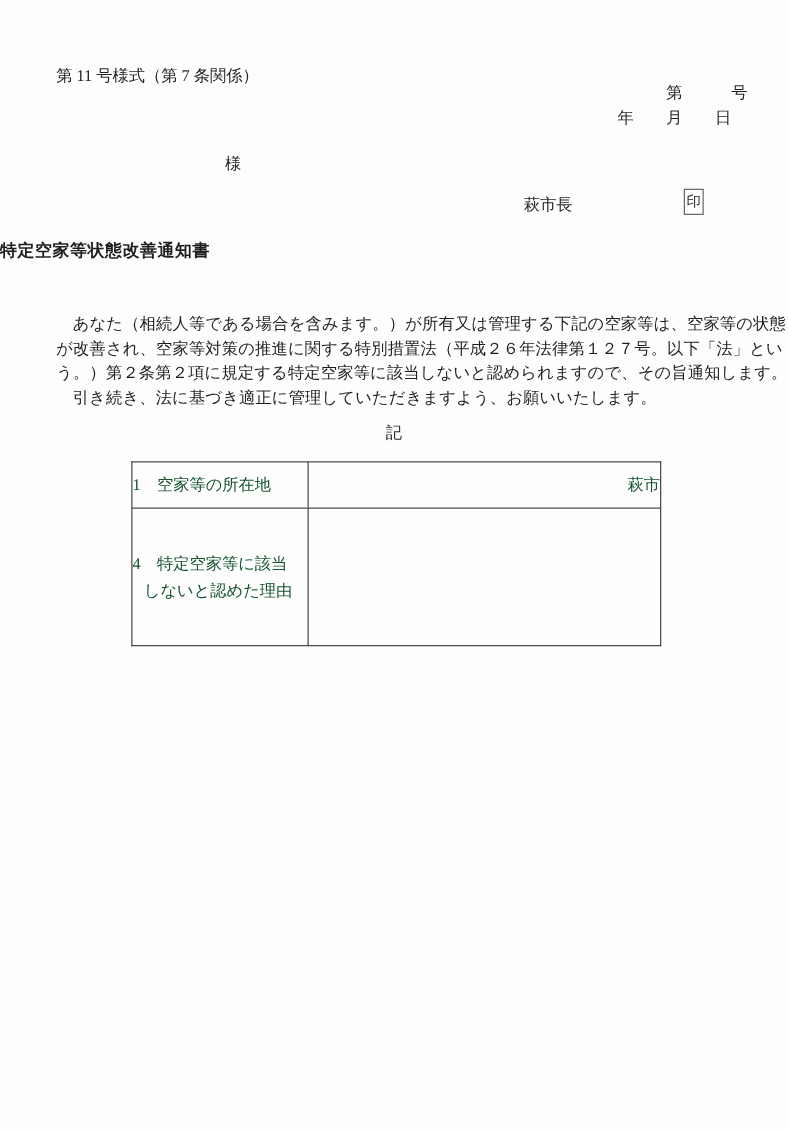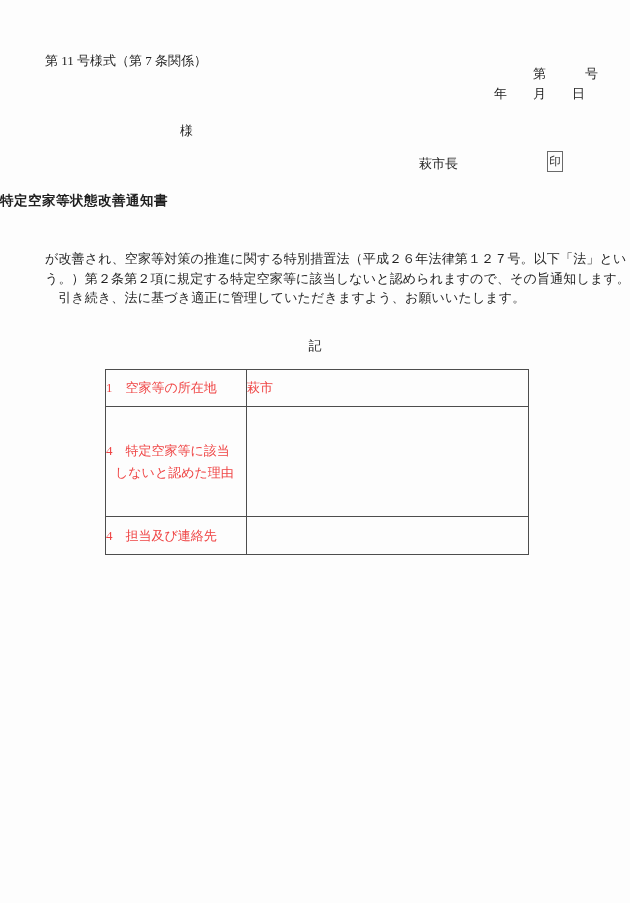--- a/index.html
+++ b/index.html
@@ -46,29 +46,29 @@
     position: absolute;
     left: 0; right: 0; top: 337px;
     text-align: center;
   }
   table.doc-table {
     position: absolute;
     left: 105px; top: 369px;
     border-collapse: collapse;
     table-layout: fixed;
     font-size: 13px;
-    color: #ef4444;
+    color: #14532d;
   }
   table.doc-table td {
     border: 1px solid #4d4d4d;
     vertical-align: middle;
     padding: 0;
   }
   td.label-cell { width: 140px; padding: 2px 4px 2px 8px; }
-  td.value-cell { width: 281px; padding: 2px 4px 2px 8px; }
+  td.value-cell { width: 281px; padding: 2px 4px 2px 8px; text-align: right; }
   .label-line { line-height: 20px; white-space: pre; }
   .row3 .label-line { line-height: 22px; }
   .label-line.indent { margin-left: 9px; }
   td.date-cell { padding-left: 79px; white-space: pre; }
   tr.row1 { height: 37px; }
   tr.row2 { height: 48px; }
   tr.row3 { height: 110px; }
   tr.row4 { height: 38px; }
 </style>
 </head>
@@ -86,20 +86,21 @@
 
   <div class="abs sender">萩市長</div>
 
   <div class="seal-box">
     <span>印</span>
   </div>
 
   <div class="doc-title">特定空家等状態改善通知書</div>
 
   <div class="body-text">
+    <div class="body-line">　あなた（相続人等である場合を含みます。）が所有又は管理する下記の空家等は、空家等の状態</div>
     <div class="body-line">が改善され、空家等対策の推進に関する特別措置法（平成２６年法律第１２７号。以下「法」とい</div>
     <div class="body-line">う。）第２条第２項に規定する特定空家等に該当しないと認められますので、その旨通知します。</div>
     <div class="body-line">　引き続き、法に基づき適正に管理していただきますよう、お願いいたします。</div>
   </div>
 
   <div class="record-marker">記</div>
 
   <table class="doc-table">
     <tbody>
       <tr class="row1">
@@ -108,22 +109,16 @@
         </td>
         <td class="value-cell">萩市</td>
       </tr>
       <tr class="row3">
         <td class="label-cell">
           <div class="label-line">4　特定空家等に該当</div>
           <div class="label-line indent">しないと認めた理由</div>
         </td>
         <td class="value-cell"></td>
       </tr>
-      <tr class="row4">
-        <td class="label-cell">
-          <div class="label-line">4　担当及び連絡先</div>
-        </td>
-        <td class="value-cell"></td>
-      </tr>
     </tbody>
   </table>
 
 </div>
 
 </body></html>

